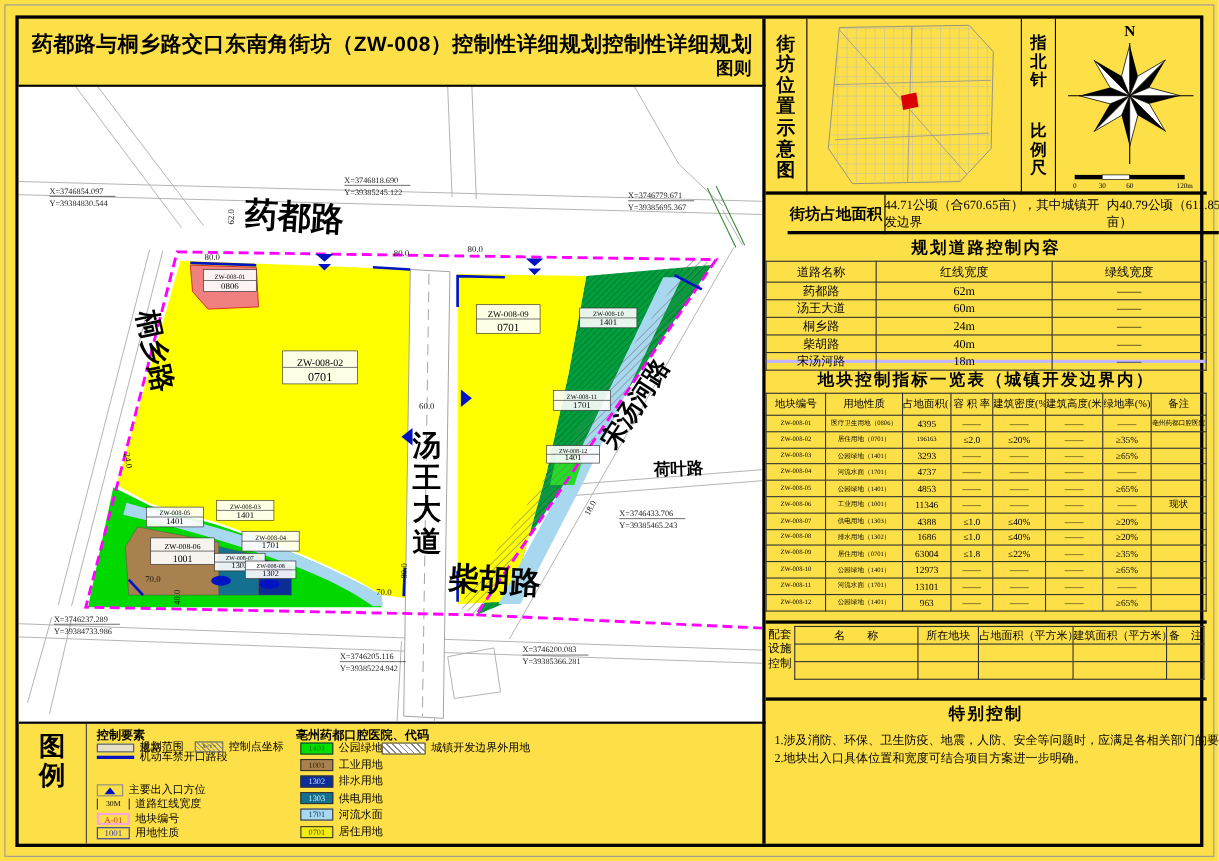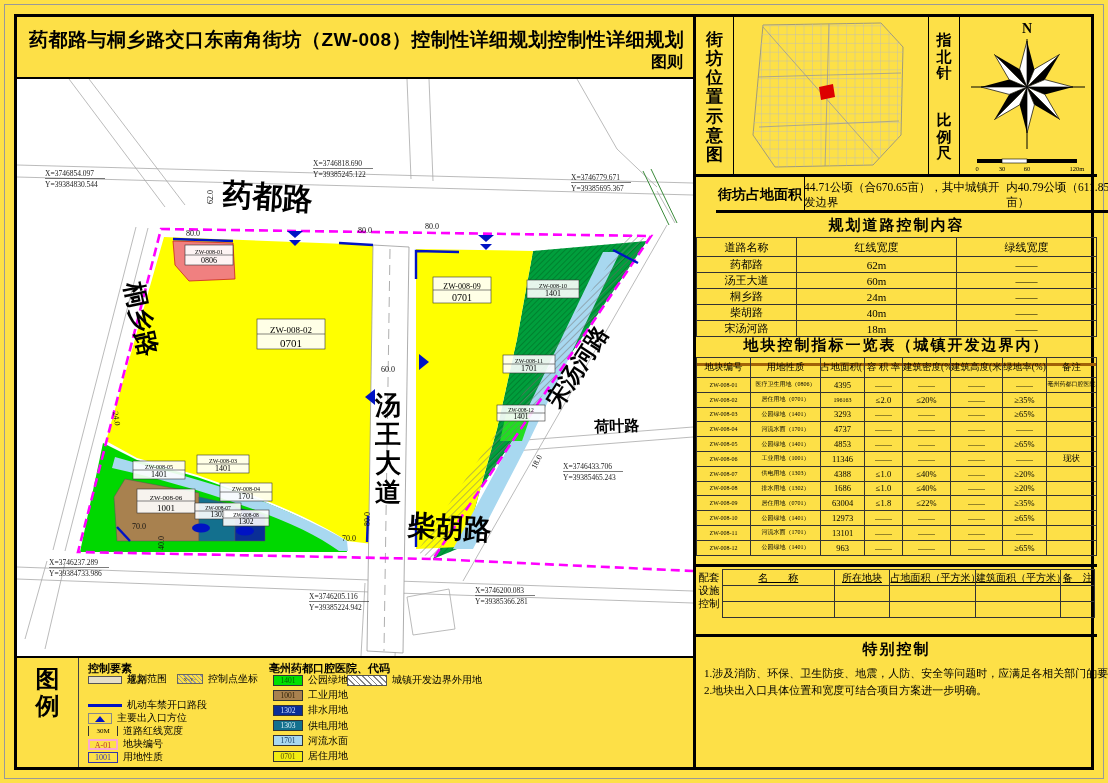--- a/index.html
+++ b/index.html
@@ -38,33 +38,33 @@
   .vchar{display:block;line-height:1.12;}
   .loc-row{top:0;height:160px;border-bottom:3px solid #000;}
   .loc-label{left:0;top:0;width:37px;height:160px;border-right:1px solid #000;font-size:17px;font-weight:bold;}
   .minimap-cell{left:37px;top:0;width:196px;height:160px;border-right:1px solid #000;}
   .ns-cell{left:233px;top:0;width:30px;height:160px;border-right:1px solid #000;font-size:15px;font-weight:bold;justify-content:space-around;}
   .compass-cell{left:263px;top:0;width:138px;height:160px;}
   .area-row{top:160px;height:36px;border-bottom:3px solid #000;margin-left:20px;}
   .area-label{position:absolute;left:0;top:0;width:88px;height:36px;border-right:1px solid #000;display:flex;align-items:center;justify-content:center;font-size:14px;font-weight:bold;}
   .area-val{position:absolute;left:88px;top:0;width:313px;height:36px;display:flex;flex-direction:row;align-items:center;justify-content:center;font-size:11.5px;line-height:1.3;}
   .sec-title{text-align:center;font-size:15px;font-weight:bold;letter-spacing:2px;padding:3px 0 2px;}
-  .road-sec{top:196px;height:153px;border-bottom:3px solid #a16207;}
+  .road-sec{top:196px;height:117px;border-bottom:3px solid #c4b5fd;}
   .parcel-sec{top:316px;height:234px;border-bottom:3px solid #000;}
   table{border-collapse:collapse;width:100%;table-layout:fixed;}
   td,th{border:1px solid #333;text-align:center;vertical-align:middle;font-weight:normal;padding:0;overflow:hidden;white-space:nowrap;}
   .road-table th{font-size:11px;height:18px;}
   .road-table td{font-size:11px;height:14.5px;}
   .parcel-table th{font-size:9.5px;height:19px;}
   .parcel-table td{font-size:8.5px;height:13.8px;}
   .parcel-table td.sm{font-size:6px;}
   .fac-sec{top:550px;height:70px;border-bottom:3px solid #000;}
   .fac-label{position:absolute;left:2px;top:4px;width:22px;font-size:10.5px;line-height:1.25;text-align:center;}
   .fac-table-wrap{position:absolute;left:26px;top:2px;width:373px;}
-  .fac-table th{font-size:10px;height:15px;text-decoration:underline;}
+  .fac-table th{font-size:10px;height:15px;}
   .fac-table td{height:15px;}
   .special-sec{top:620px;height:130px;}
   .special-notes{padding:4px 8px;font-size:11px;line-height:1.55;}
   .special-notes div{white-space:nowrap;}
   svg text{font-family:"Liberation Serif","DejaVu Serif",serif;}
 </style>
 </head>
 <body>
 
 <div class="sheet">
@@ -280,21 +280,21 @@
       <div class="abs lg-col-title" style="left:71px;top:3px;">控制要素</div>
       <div id="lg-control-items">
           <div class="lg-row" style="left: 71px; top: 15px;">
             <span class="sw sw-boundary"></span>
             <span class="lg-label">规划范围</span>
           </div>
           <div class="lg-row" style="left: 71px; top: 16px;">
             <span class="sw sw-road"></span>
             <span class="lg-label">道路</span>
           </div>
-          <div class="lg-row" style="left: 71px; top: 41px; align-items: center;">
+          <div class="lg-row" style="left: 71px; top: 24px; align-items: center;">
             <span class="sw sw-noaccess"></span>
             <span class="lg-label">机动车禁开口路段</span>
           </div>
           <div class="lg-row" style="left: 71px; top: 54px;">
             <span class="sw sw-entrance"></span>
             <span class="lg-label">主要出入口方位</span>
           </div>
           <div class="lg-row" style="left: 71px; top: 67px;">
             <span class="sw sw-redline">30M</span>
             <span class="lg-label">道路红线宽度</span>

